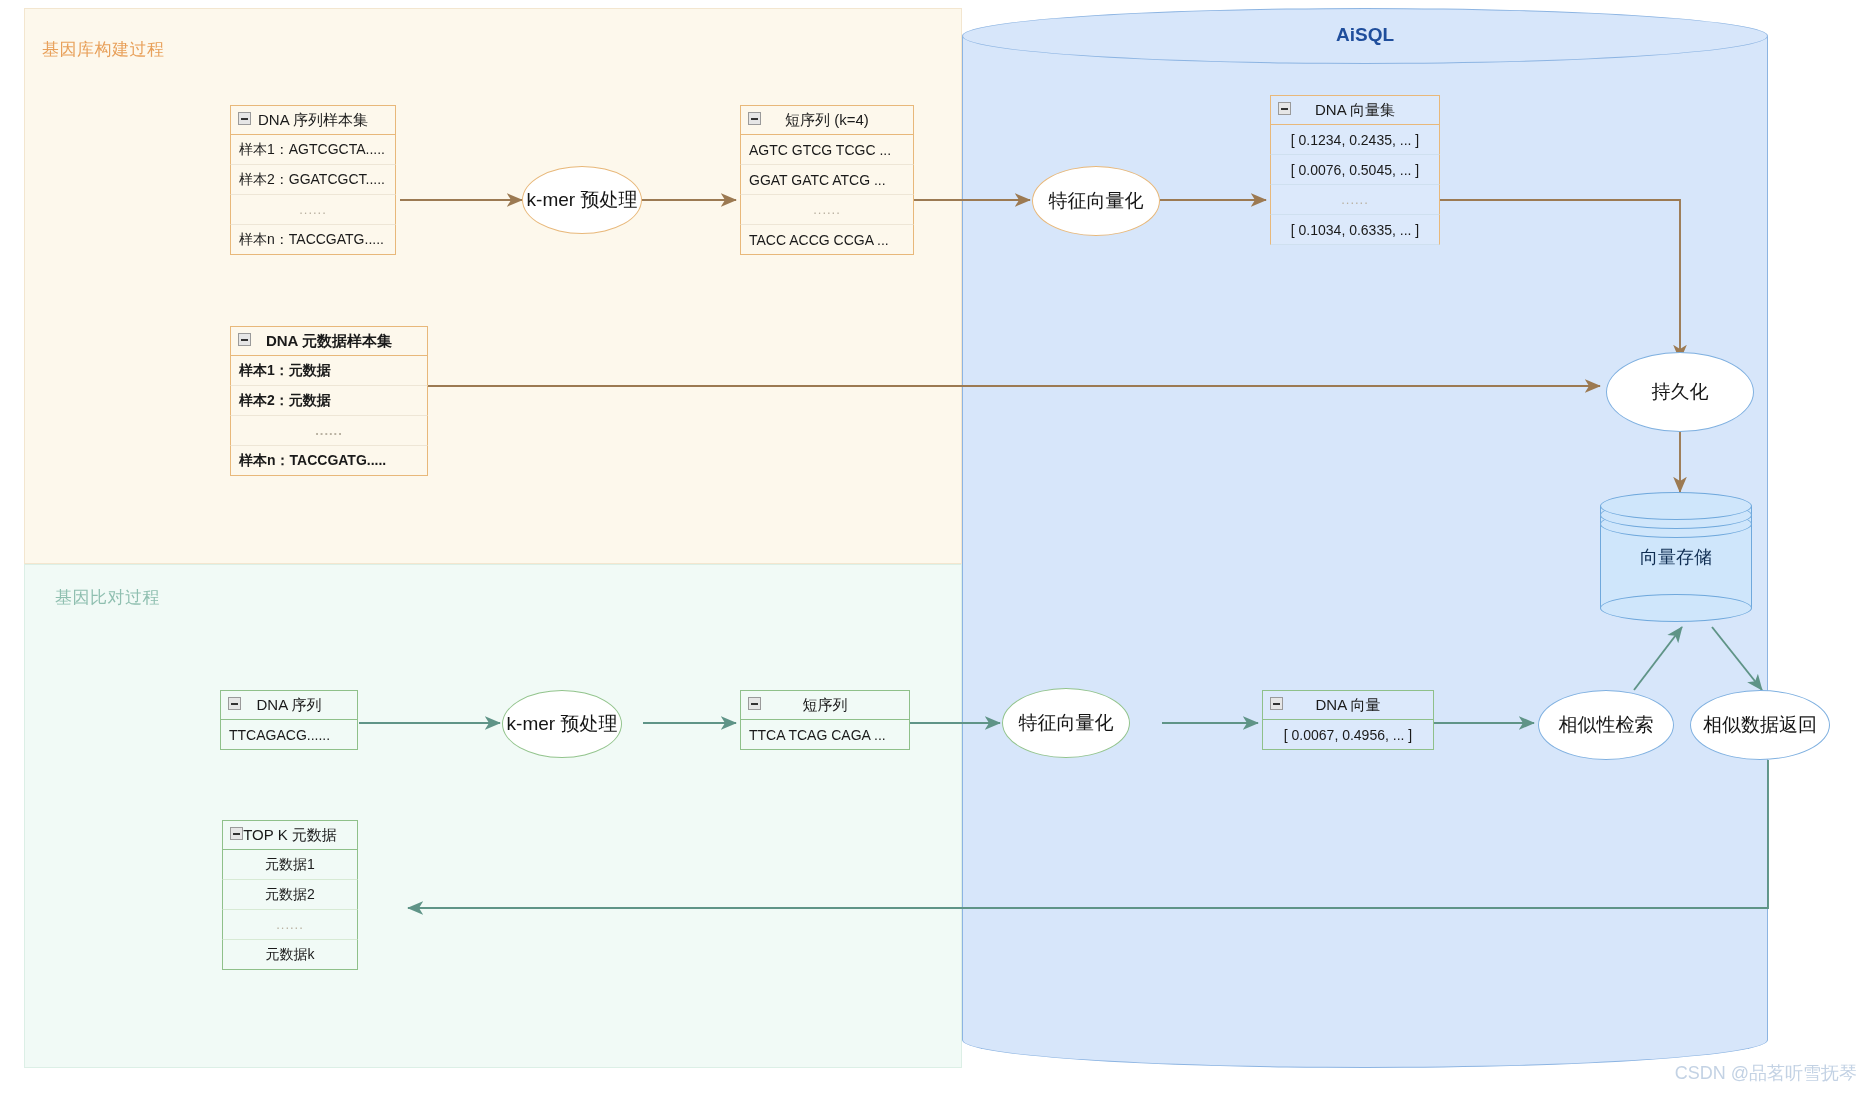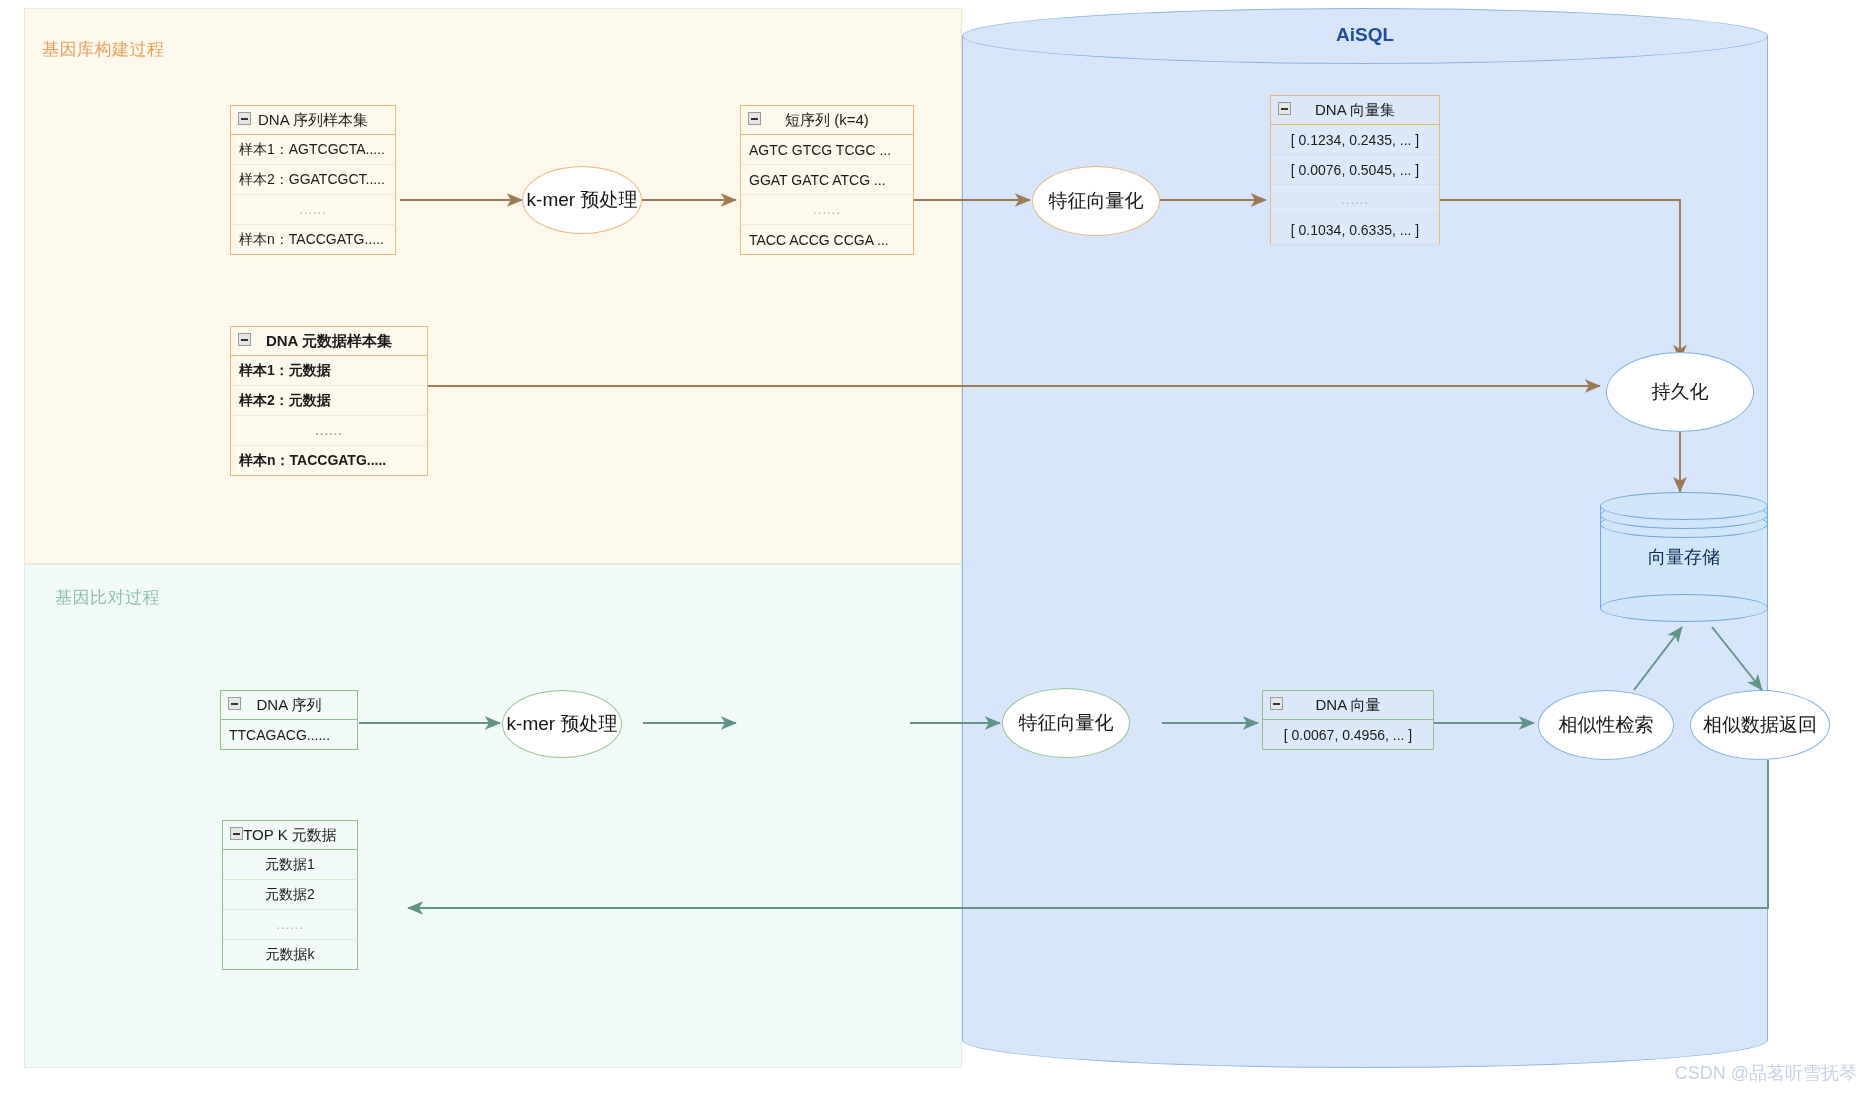--- a/index.html
+++ b/index.html
@@ -335,41 +335,48 @@
     <div class="row">样本1：元数据</div>
     <div class="row">样本2：元数据</div>
     <div class="row dots">......</div>
     <div class="row last">样本n：TACCGATG.....</div>
   </div>
 
   <div class="ell blue" style="left:1606px; top:352px; width:148px; height:80px;">
     <span>持久化</span>
   </div>
 
-  <div class="vstore" style="left:1600px; top:492px; width:168px; height:130px;">
+  <div class="vstore" style="left:1600px; top:492px; width:152px; height:130px;">
     <div class="vbody"></div>
     <div class="vcap bot"></div>
     <div class="vcap c3"></div>
     <div class="vcap c2"></div>
     <div class="vcap c1"></div>
     <div class="vlabel">向量存储</div>
   </div>
 
   <div class="tbox green" style="left:220px; top:690px; width:138px;">
     <div class="hdr">
       <span class="minus-icon"></span>
       <span>DNA 序列</span>
     </div>
     <div class="row last">TTCAGACG......</div>
   </div>
 
   <div class="ell green" style="left:502px; top:690px; width:120px; height:68px;">
     <span>k-mer 预处理</span>
   </div>
 
+  <div class="tbox green" style="left:740px; top:690px; width:170px;">
+    <div class="hdr">
+      <span class="minus-icon"></span>
+      <span>短序列</span>
+    </div>
+    <div class="row last">TTCA TCAG CAGA ...</div>
+  </div>
 
   <div class="ell green" style="left:1002px; top:688px; width:128px; height:70px;">
     <span>特征向量化</span>
   </div>
 
   <div class="tbox green on-blue" style="left:1262px; top:690px; width:172px;">
     <div class="hdr">
       <span class="minus-icon"></span>
       <span>DNA 向量</span>
     </div>

